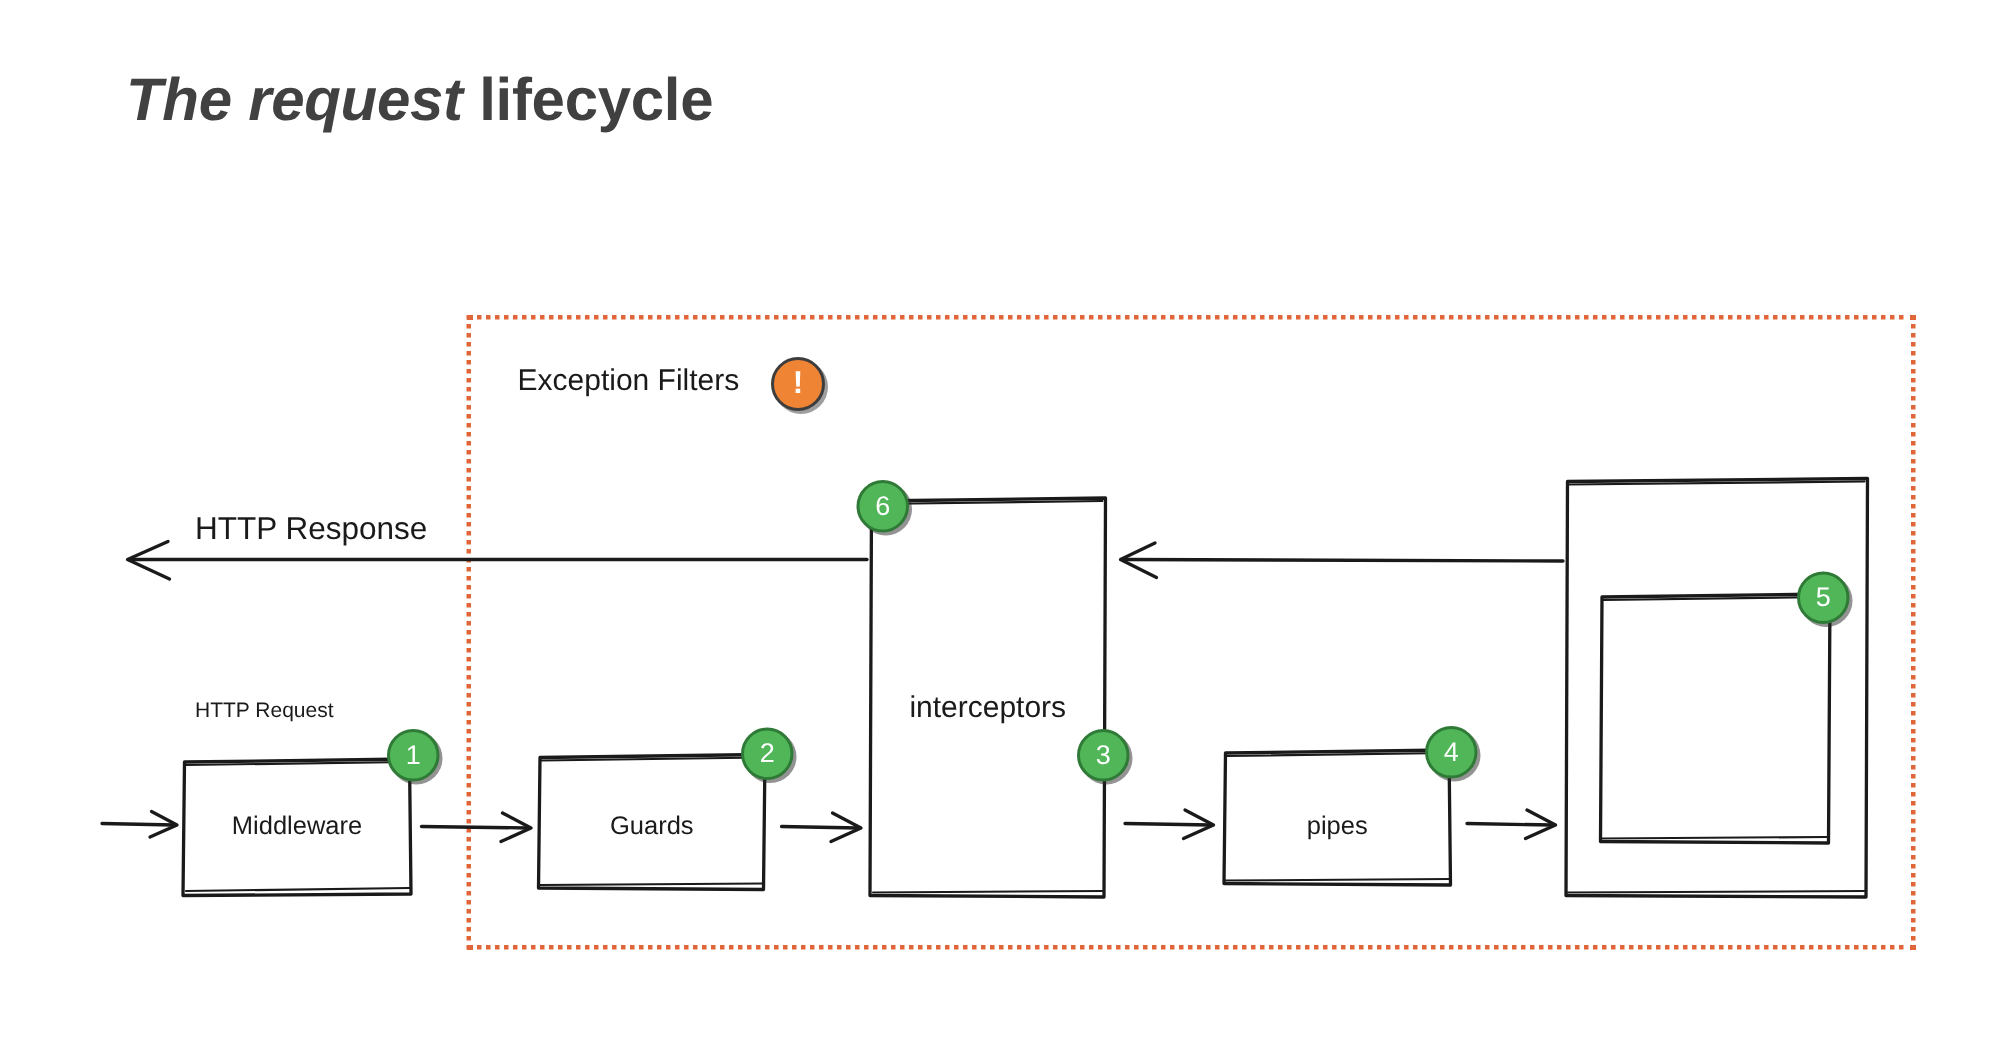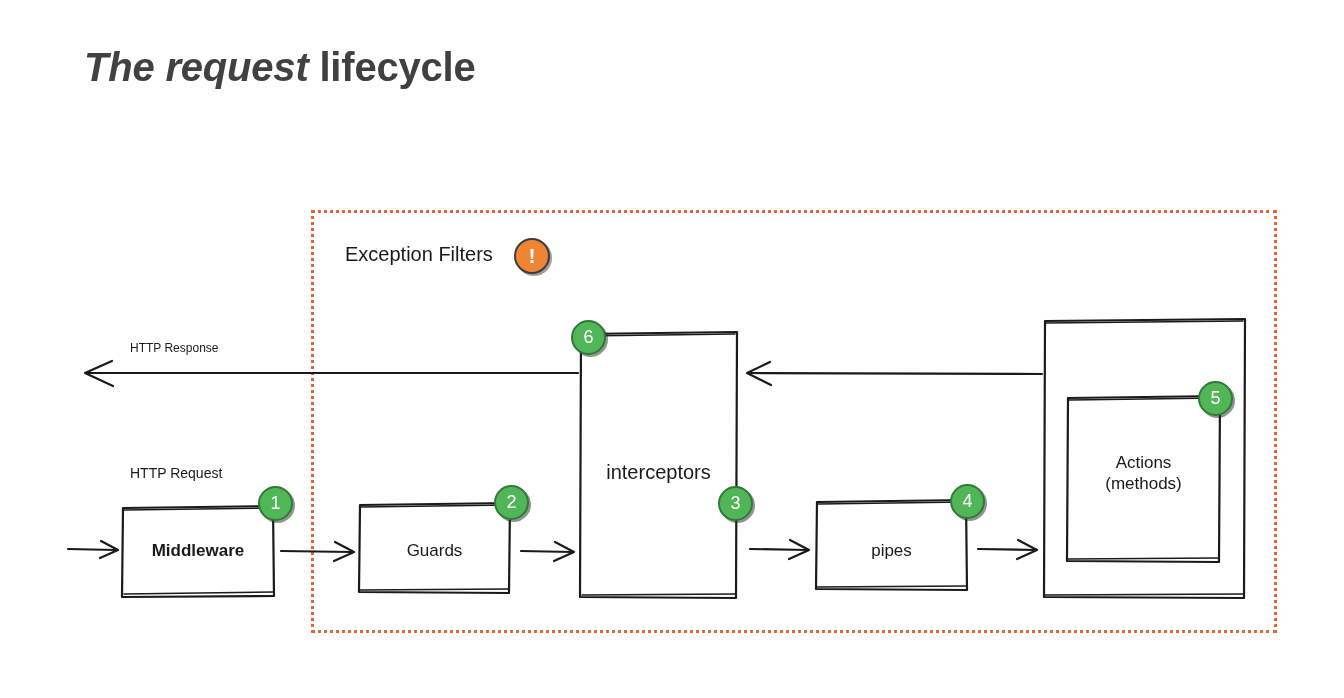--- a/index.html
+++ b/index.html
@@ -60,38 +60,38 @@
     white-space: nowrap;
   }
   #exception-filters-label {
     left: 343px;
     top: 243px;
     font-size: 20px;
   }
   #http-response-label {
     left: 128px;
     top: 341px;
-    font-size: 12px;
+    font-size: 21px;
   }
   #http-request-label {
     left: 128px;
     top: 465px;
     font-size: 14px;
   }
 
   
   .box-text {
     position: absolute;
     text-align: center;
     color: #1a1a1a;
     font-size: 17px;
     line-height: 21px;
     white-space: pre-line;
   }
-  #middleware-text  { left: 120px; top: 540px; width: 152px; font-weight: bold; }
+  #middleware-text  { left: 120px; top: 540px; width: 152px; }
   #guards-text      { left: 357px; top: 540px; width: 151px; }
   #interceptors-text{ left: 578px; top: 423px; width: 157px; font-size: 20px; margin-top: 39px; }
   #pipes-text       { left: 814px; top: 540px; width: 151px; }
   #controller-text  { left: 1042px; top: 344px; width: 201px; }
   #actions-text     { left: 1065px; top: 452px; width: 153px; }
 
   
   #exception-badge {
     position: absolute;
     left: 512px;
@@ -228,22 +228,20 @@
     <span class="bang">!</span>
   </div>
 
   <div class="label" id="http-response-label">HTTP Response</div>
   <div class="label" id="http-request-label">HTTP Request</div>
 
   <div class="box-text" id="middleware-text">Middleware</div>
   <div class="box-text" id="guards-text">Guards</div>
   <div class="box-text" id="interceptors-text">interceptors</div>
   <div class="box-text" id="pipes-text">pipes</div>
-  <div class="box-text" id="actions-text">Actions
-(methods)</div>
 
   <div class="step-badge" id="step-badge-1">1</div>
   <div class="step-badge" id="step-badge-2">2</div>
   <div class="step-badge" id="step-badge-3">3</div>
   <div class="step-badge" id="step-badge-4">4</div>
   <div class="step-badge" id="step-badge-5">5</div>
   <div class="step-badge" id="step-badge-6">6</div>
 
 </div>
 

